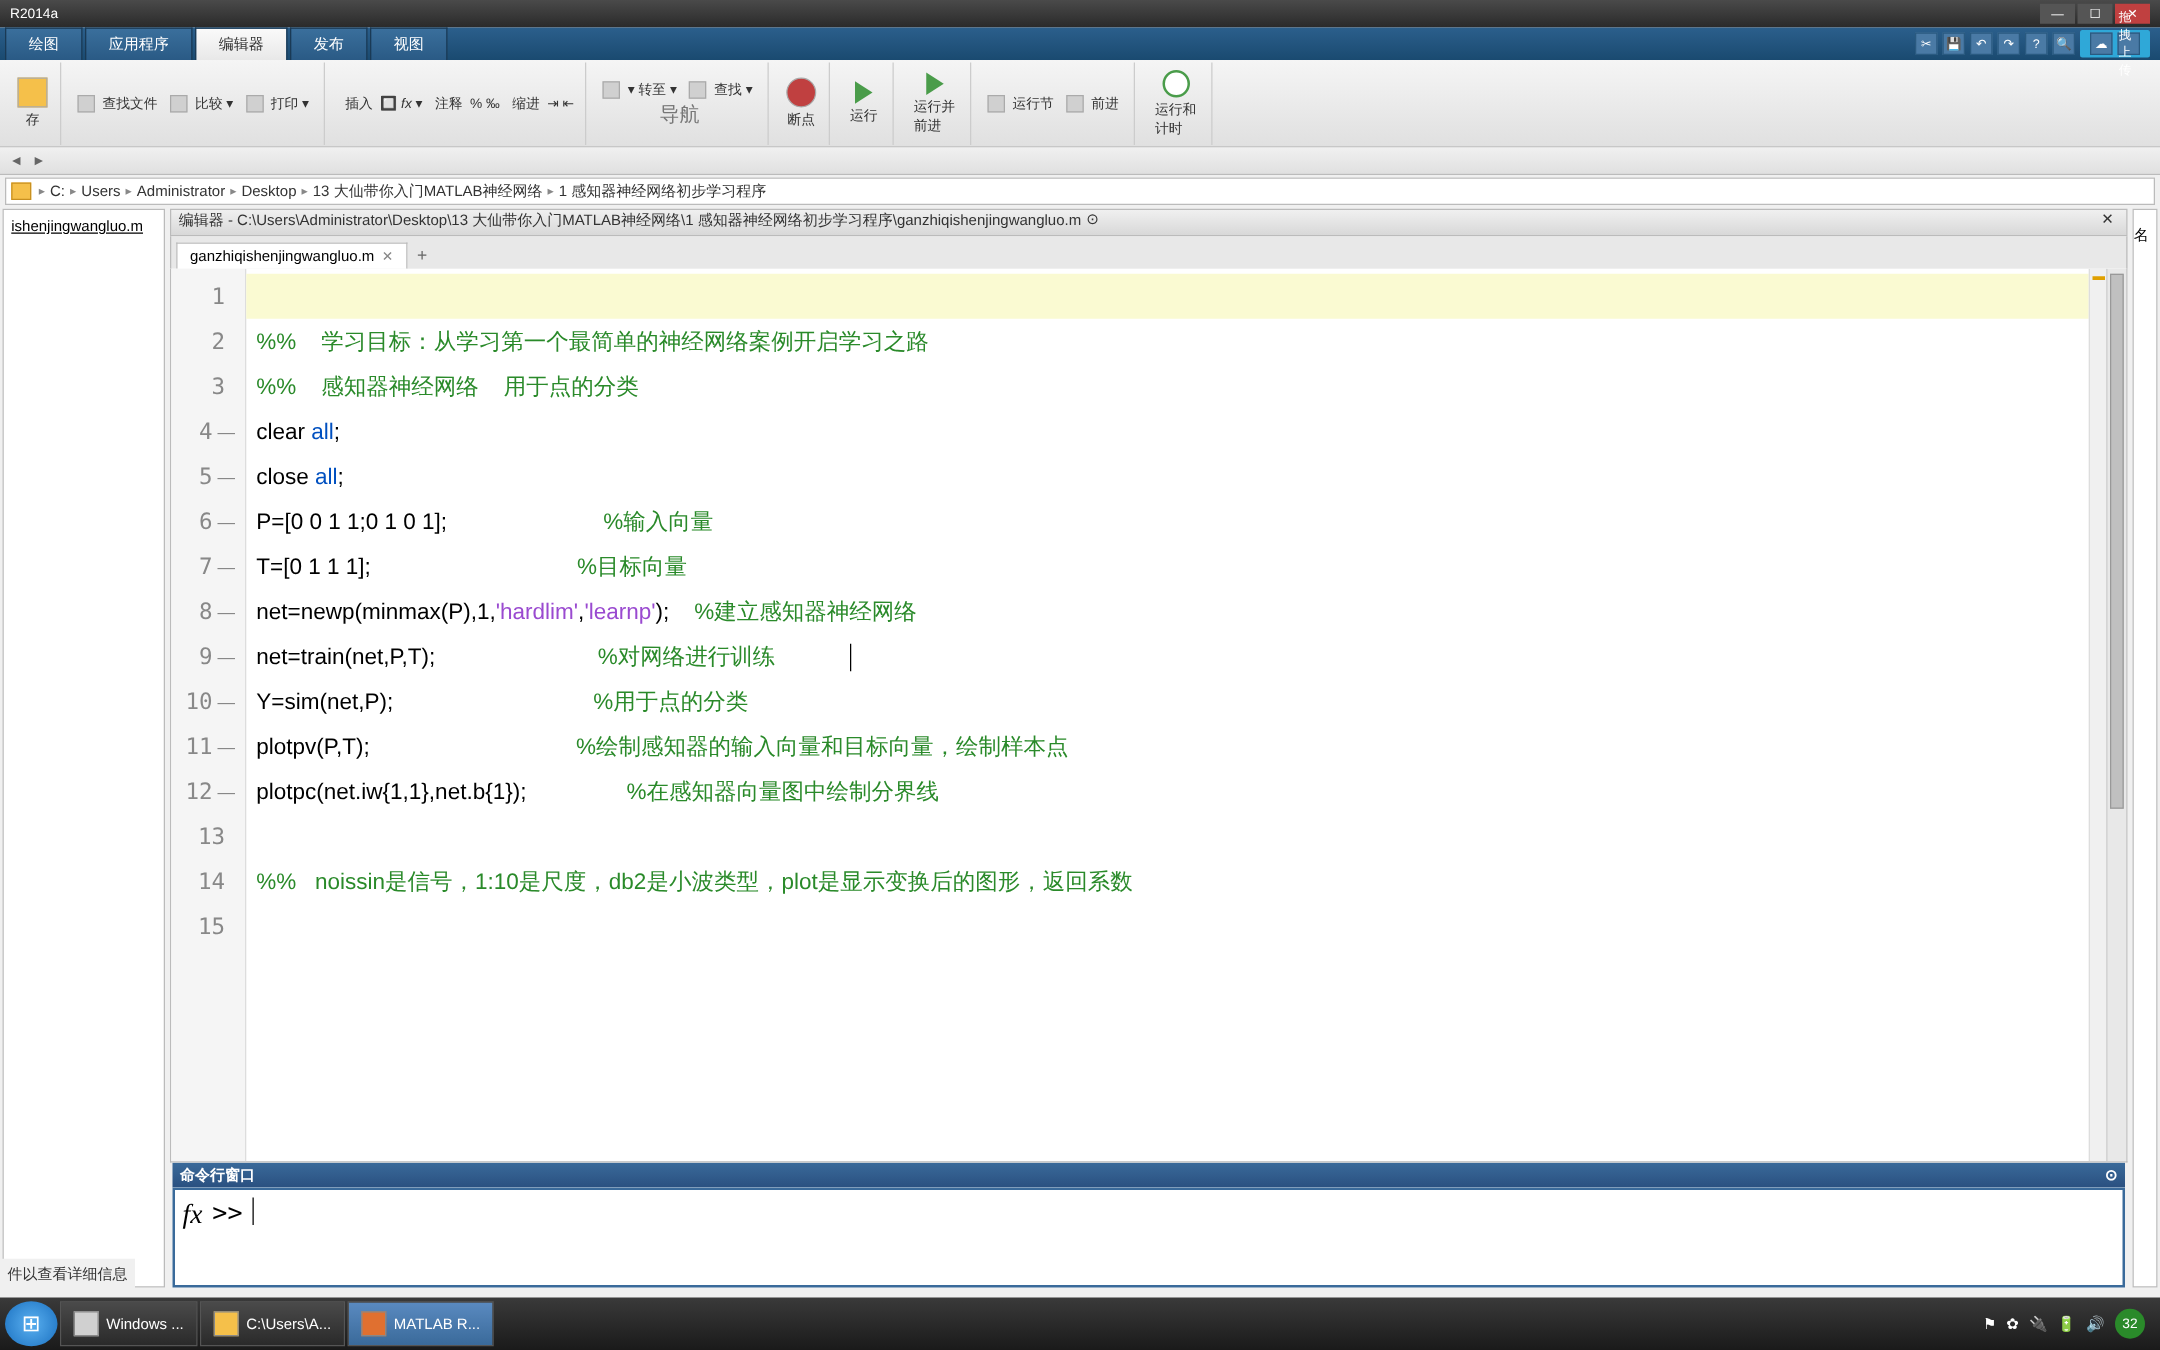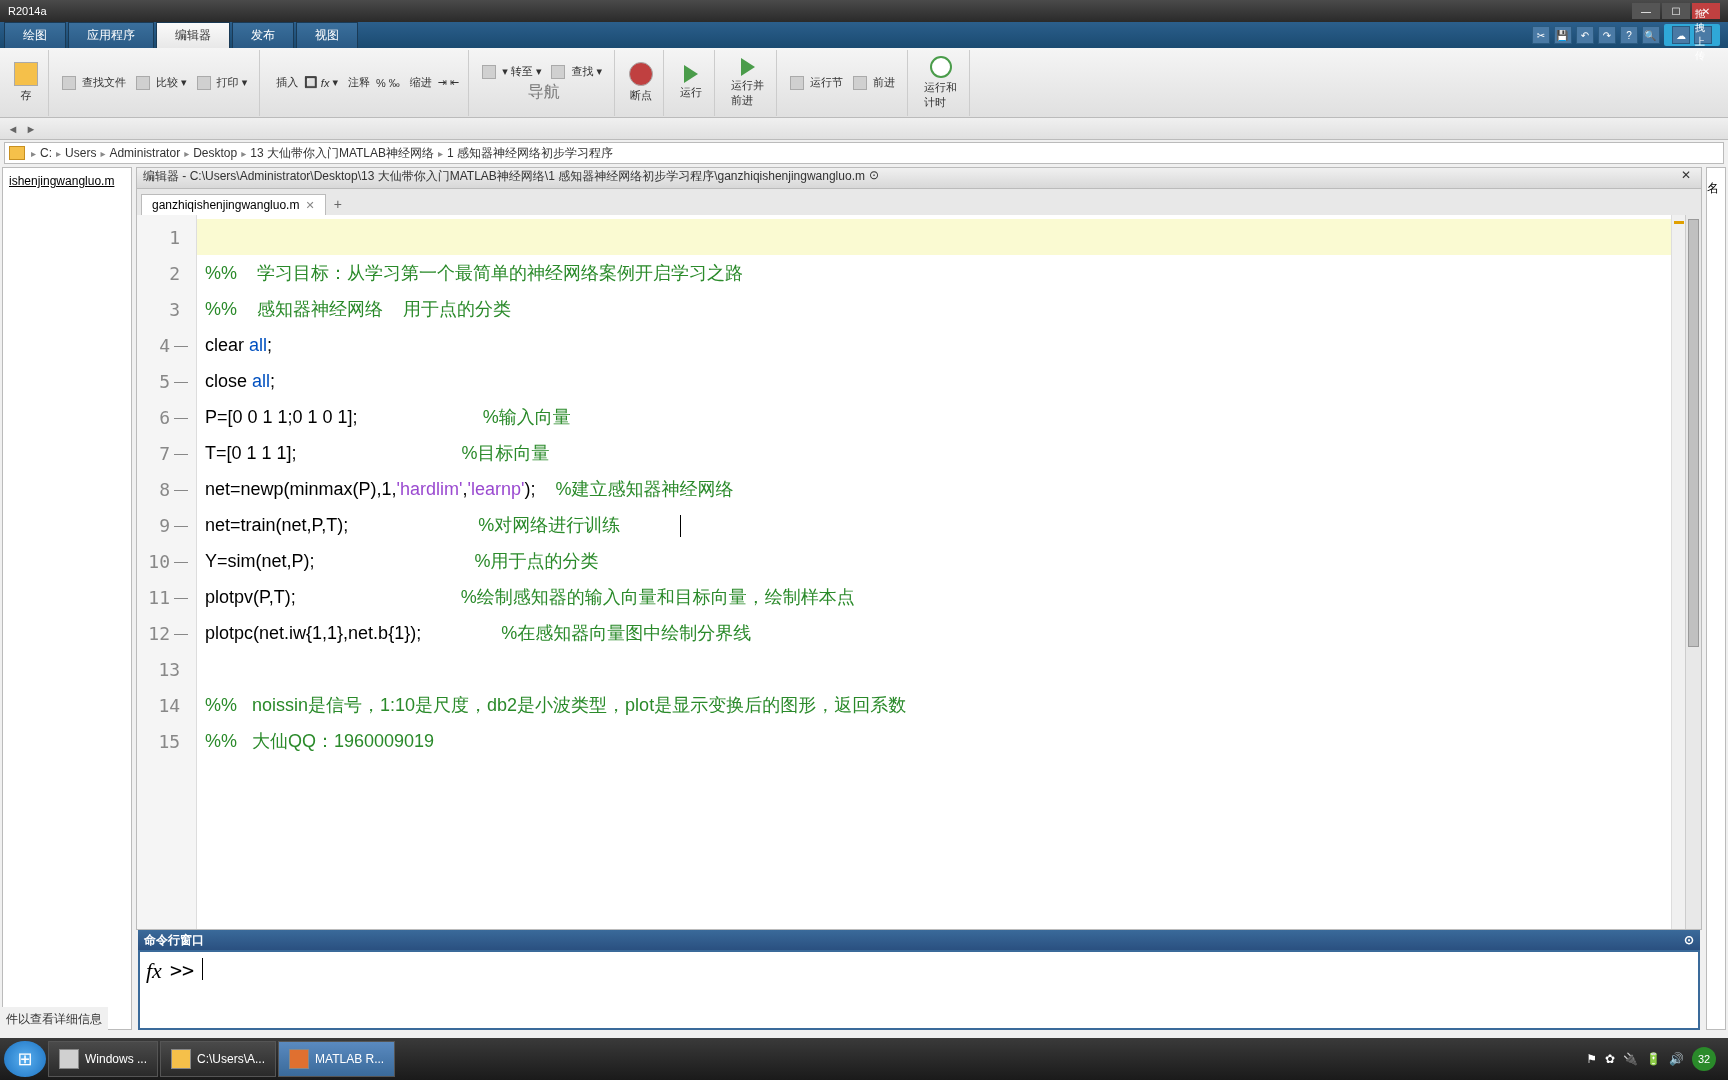--- a/index.html
+++ b/index.html
@@ -280,21 +280,20 @@
           <div class="cl"><span class="c-txt">close </span><span class="c-kw">all</span><span class="c-txt">;</span></div>
           <div class="cl"><span class="c-txt">P=[0 0 1 1;0 1 0 1];</span><span class="">                         </span><span class="c-comment">%输入向量</span></div>
           <div class="cl"><span class="c-txt">T=[0 1 1 1];</span><span class="">                                 </span><span class="c-comment">%目标向量</span></div>
           <div class="cl"><span class="c-txt">net=newp(minmax(P),1,</span><span class="c-string">'hardlim'</span><span class="c-txt">,</span><span class="c-string">'learnp'</span><span class="c-txt">);</span><span class="">    </span><span class="c-comment">%建立感知器神经网络</span></div>
           <div class="cl"><span class="c-txt">net=train(net,P,T);</span><span class="">                          </span><span class="c-comment">%对网络进行训练</span><span class="cursor-bar"></span></div>
           <div class="cl"><span class="c-txt">Y=sim(net,P);</span><span class="">                                </span><span class="c-comment">%用于点的分类</span></div>
           <div class="cl"><span class="c-txt">plotpv(P,T);</span><span class="">                                 </span><span class="c-comment">%绘制感知器的输入向量和目标向量，绘制样本点</span></div>
           <div class="cl"><span class="c-txt">plotpc(net.iw{1,1},net.b{1});</span><span class="">                </span><span class="c-comment">%在感知器向量图中绘制分界线</span></div>
           <div class="cl"><span class=""></span></div>
           <div class="cl"><span class="c-comment">%%   noissin是信号，1:10是尺度，db2是小波类型，plot是显示变换后的图形，返回系数</span></div>
-          <div class="cl"><span class="c-comment">%%   大仙QQ：1960009019</span></div>
         </div>
       <div class="right-strip">
         <div class="mark" style="top:6px;background:#e0a000;"></div>
       </div>
       <div class="scroll-v">
           <div class="thumb"></div>
         </div>
     </div>
 
     <div class="cmd-window">

